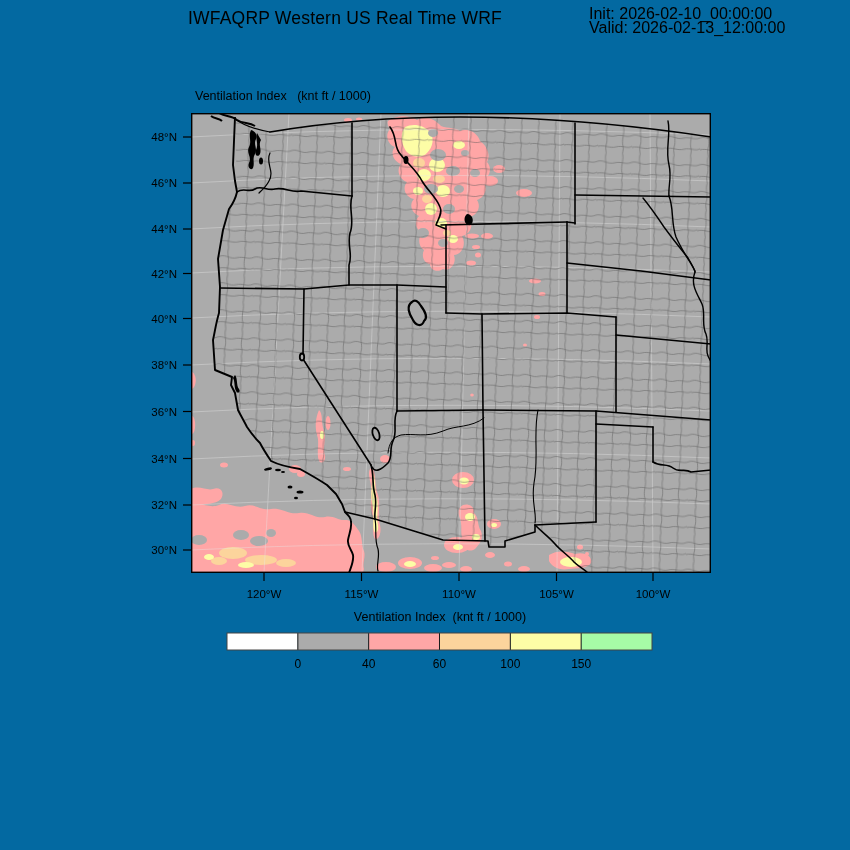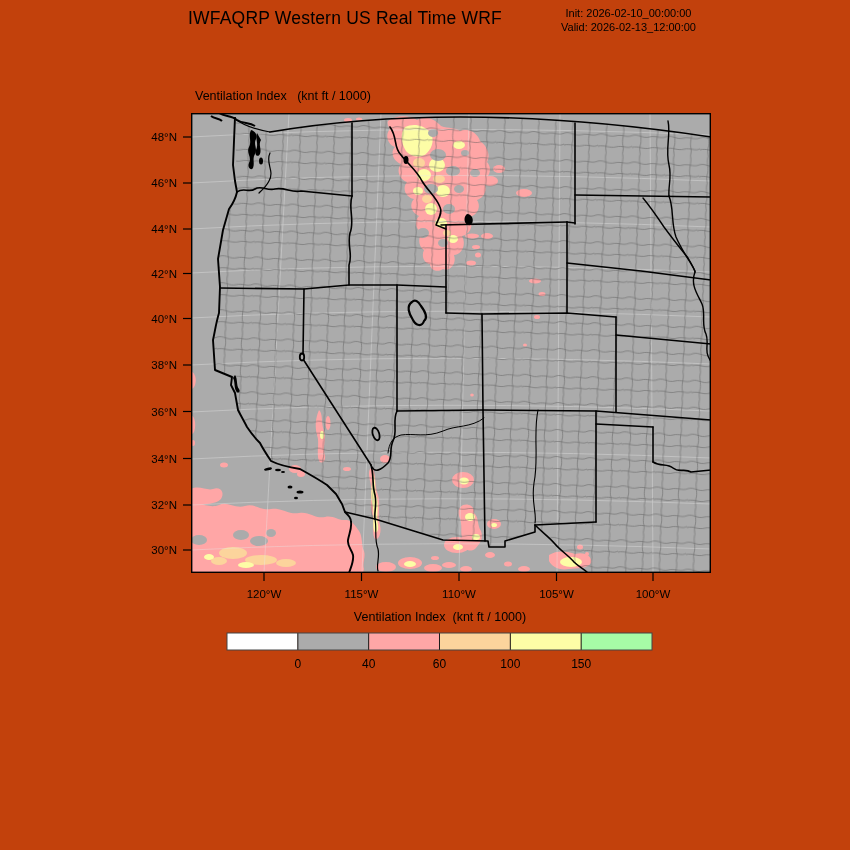--- a/index.html
+++ b/index.html
@@ -1,20 +1,20 @@
 <!DOCTYPE html>
 <html><head>
 <meta charset="utf-8">
 <style>
   html,body{margin:0;padding:0;background:#ffffff;width:850px;height:850px;
     font-family:"Liberation Sans", sans-serif;color:#000;}
-  #page{position:relative;width:850px;height:850px;background:#c2410c;overflow:hidden;}
+  #page{position:relative;width:850px;height:850px;background:#0369a1;overflow:hidden;}
   .hdr-title{position:absolute;left:60px;top:8px;width:570px;text-align:center;
     font-size:17.5px;letter-spacing:.2px;}
-  .hdr-times{position:absolute;left:561px;top:7px;font-size:11px;line-height:13.8px;white-space:pre;text-align:center;}
+  .hdr-times{position:absolute;left:589px;top:7px;font-size:16px;line-height:13.8px;white-space:pre;}
   .footer{position:absolute;left:196px;top:810px;font-size:11.3px;line-height:13.6px;white-space:pre;}
   svg text{font-family:"Liberation Sans", sans-serif;fill:#000;}
   .ticktext{font-size:11.5px;}
   .cbtext{font-size:12px;}
   .cbtitle{font-size:12.5px;white-space:pre;}
   .maptitle{font-size:12.5px;white-space:pre;}
 </style>
 </head>
 <body>
 

